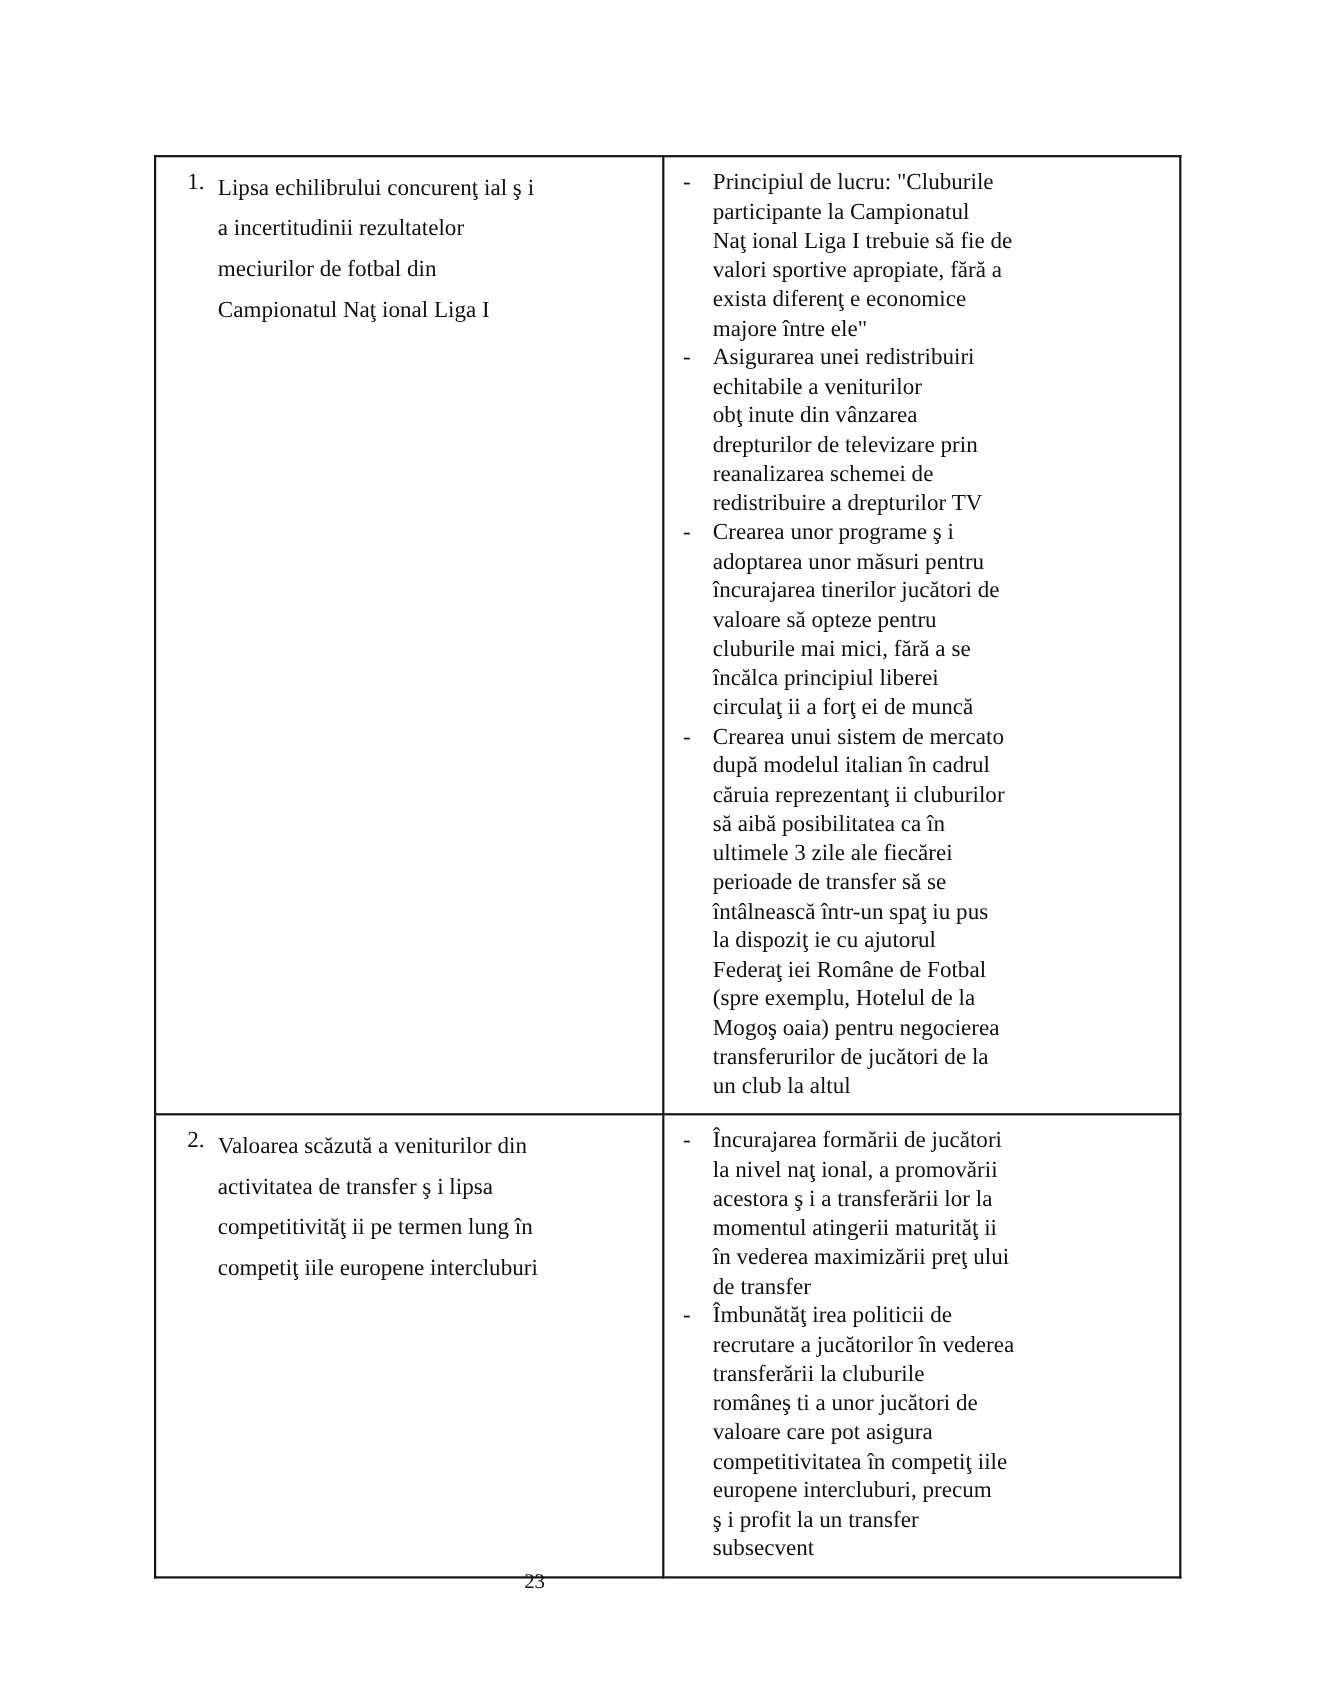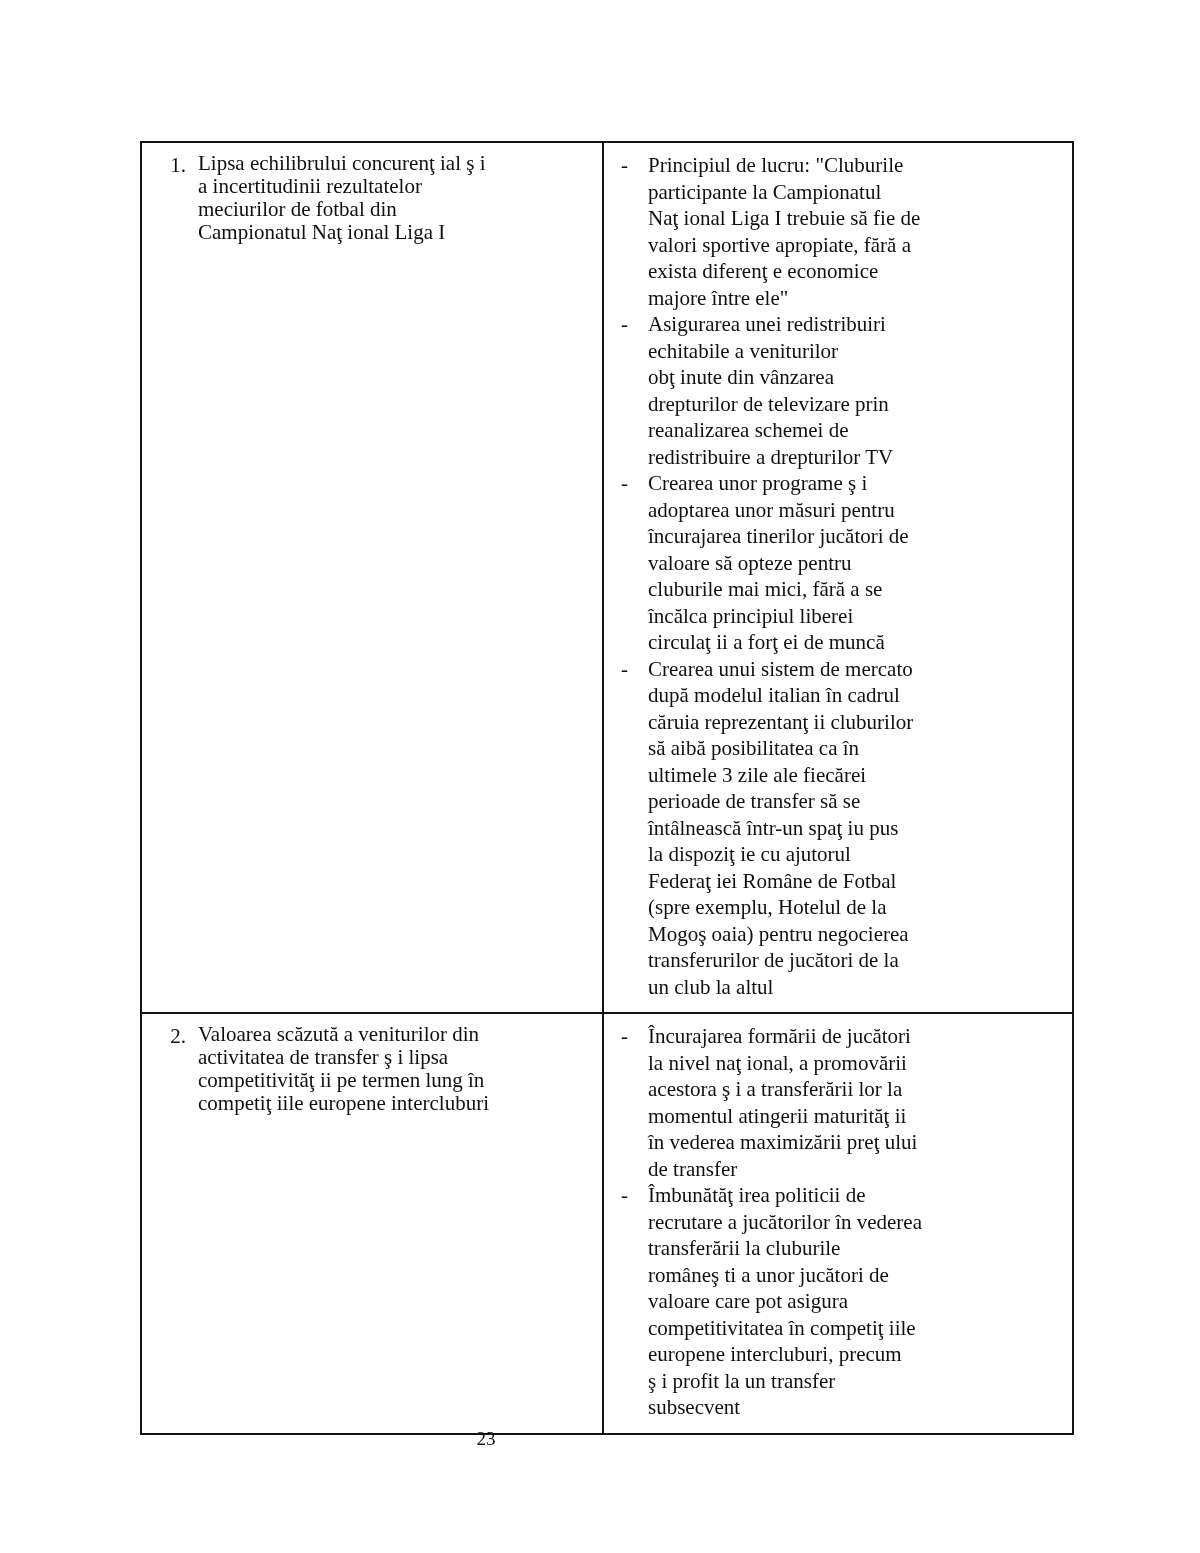--- a/index.html
+++ b/index.html
@@ -60,21 +60,21 @@
     width: 46px;
     text-align: right;
     padding-right: 12px;
     font-size: 21px;
     line-height: 26.5px;
     box-sizing: border-box;
   }
   .num-body {
     flex: 1 1 auto;
     font-size: 21px;
-    line-height: 23px;
+    line-height: 37px;
     white-space: pre-line;
   }
 
   
   .dash-list {
     margin: 0;
     padding: 0;
     list-style: none;
   }
   .dash-item {

